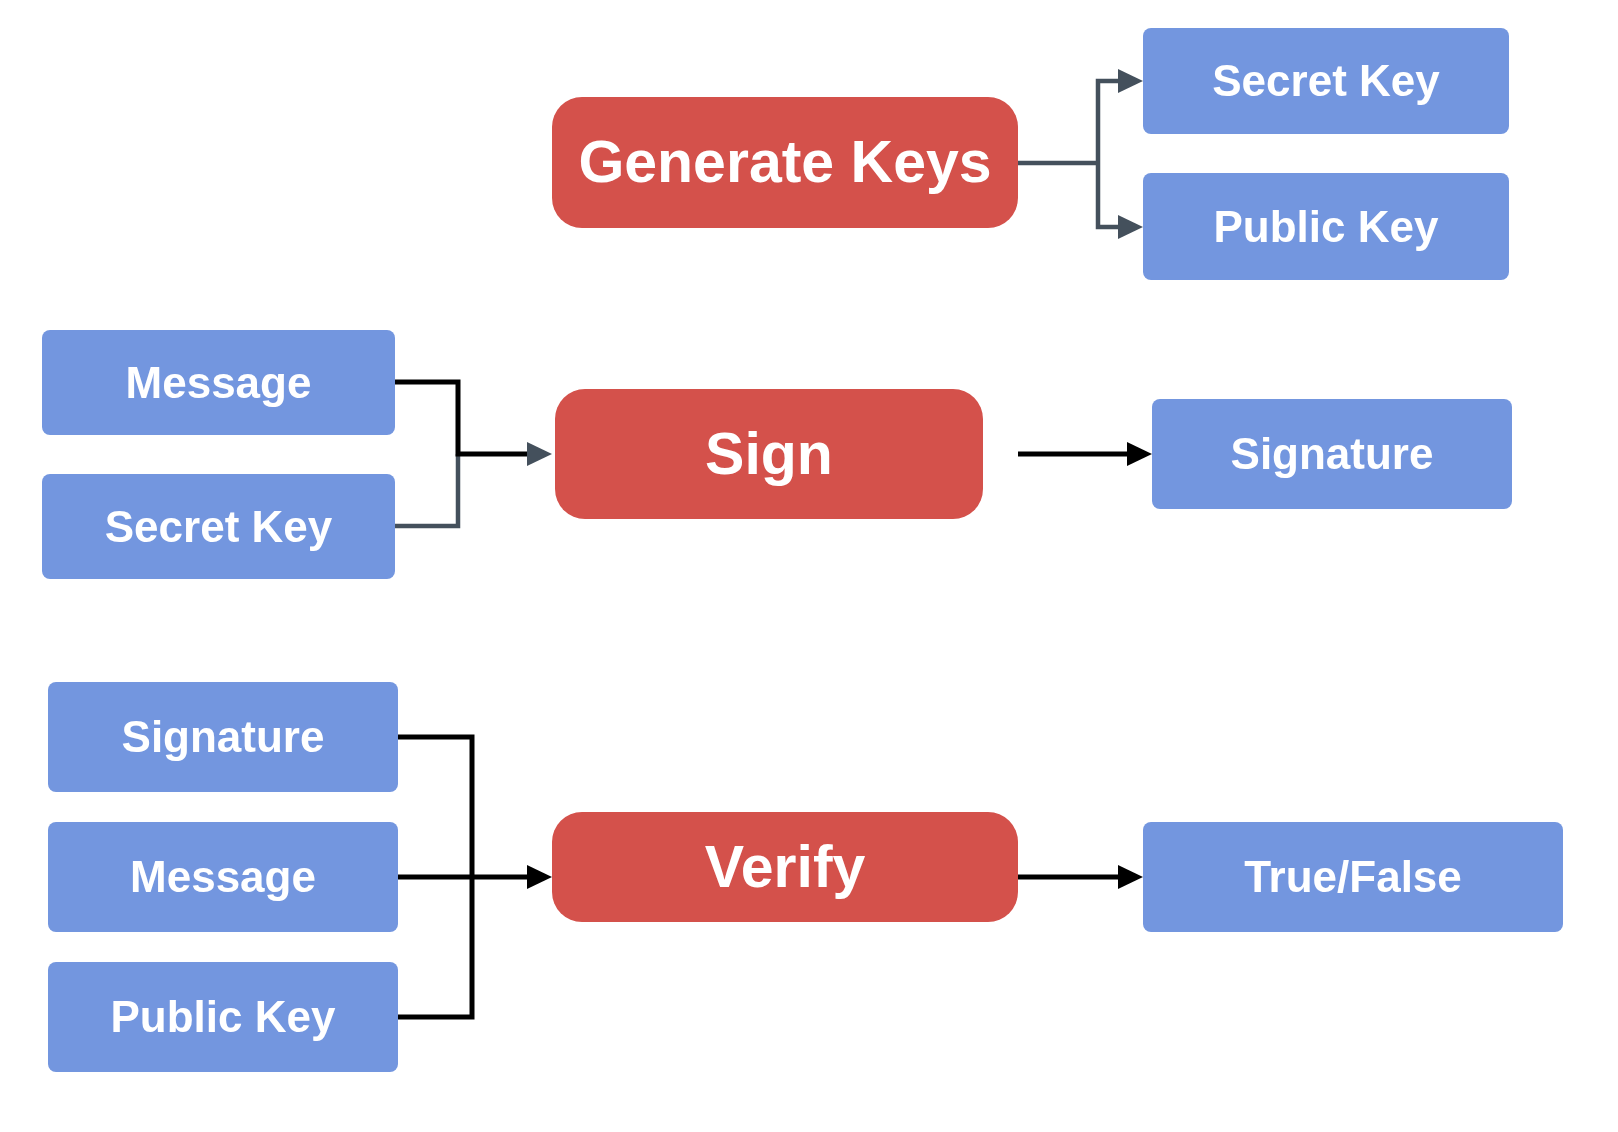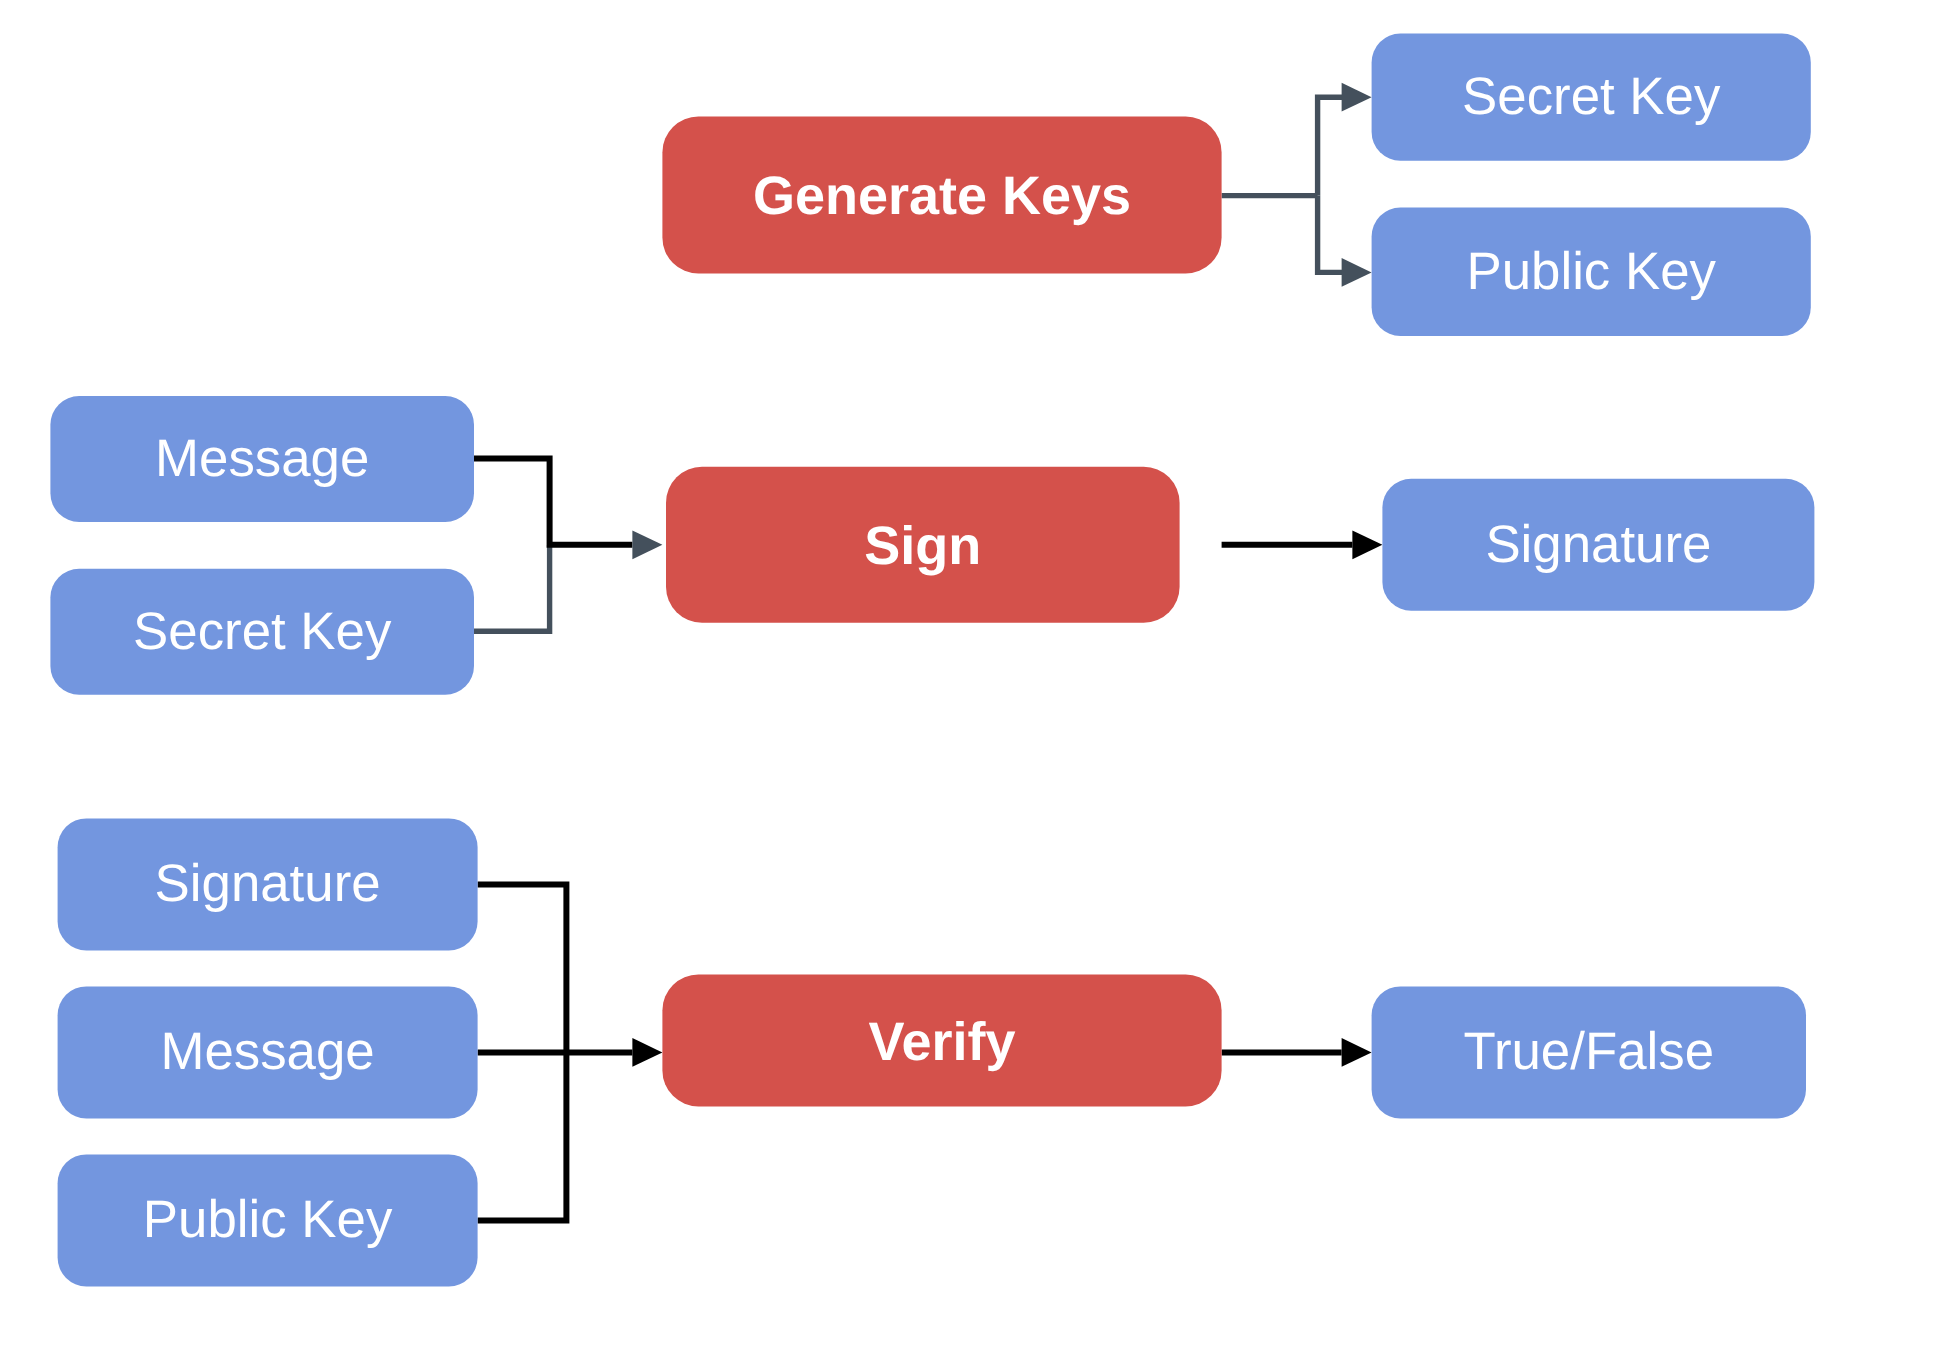--- a/index.html
+++ b/index.html
@@ -28,28 +28,28 @@
     display: flex;
     align-items: center;
     justify-content: center;
     text-align: center;
     color: var(--label-text, #ffffff);
     line-height: 1;
     white-space: nowrap;
   }
   .node.data {
     background: var(--data-fill, #7396df);
-    border-radius: 24px;
+    border-radius: 8px;
     font-size: 44px;
-    font-weight: 400;
+    font-weight: 700;
   }
   .node.process {
     background: var(--process-fill, #d4514b);
     border-radius: 30px;
-    font-size: 45px;
+    font-size: 59px;
     font-weight: 700;
   }
   .stroke-slate {
     stroke: var(--connector-slate, #44505c);
     stroke-width: 4.5;
     fill: none;
   }
   .stroke-black {
     stroke: var(--connector-black, #000000);
     stroke-width: 5;
@@ -121,17 +121,17 @@
   </div>
   <div class="node data" style="left:48px; top:822px; width:350px; height:110px;">
     <span>Message</span>
   </div>
   <div class="node data" style="left:48px; top:962px; width:350px; height:110px;">
     <span>Public Key</span>
   </div>
   <div class="node process" style="left:552px; top:812px; width:466px; height:110px;">
     <span>Verify</span>
   </div>
-  <div class="node data" style="left:1143px; top:822px; width:362px; height:110px;">
+  <div class="node data" style="left:1143px; top:822px; width:420px; height:110px;">
     <span>True/False</span>
   </div>
 
 </div>
 
 </body></html>

